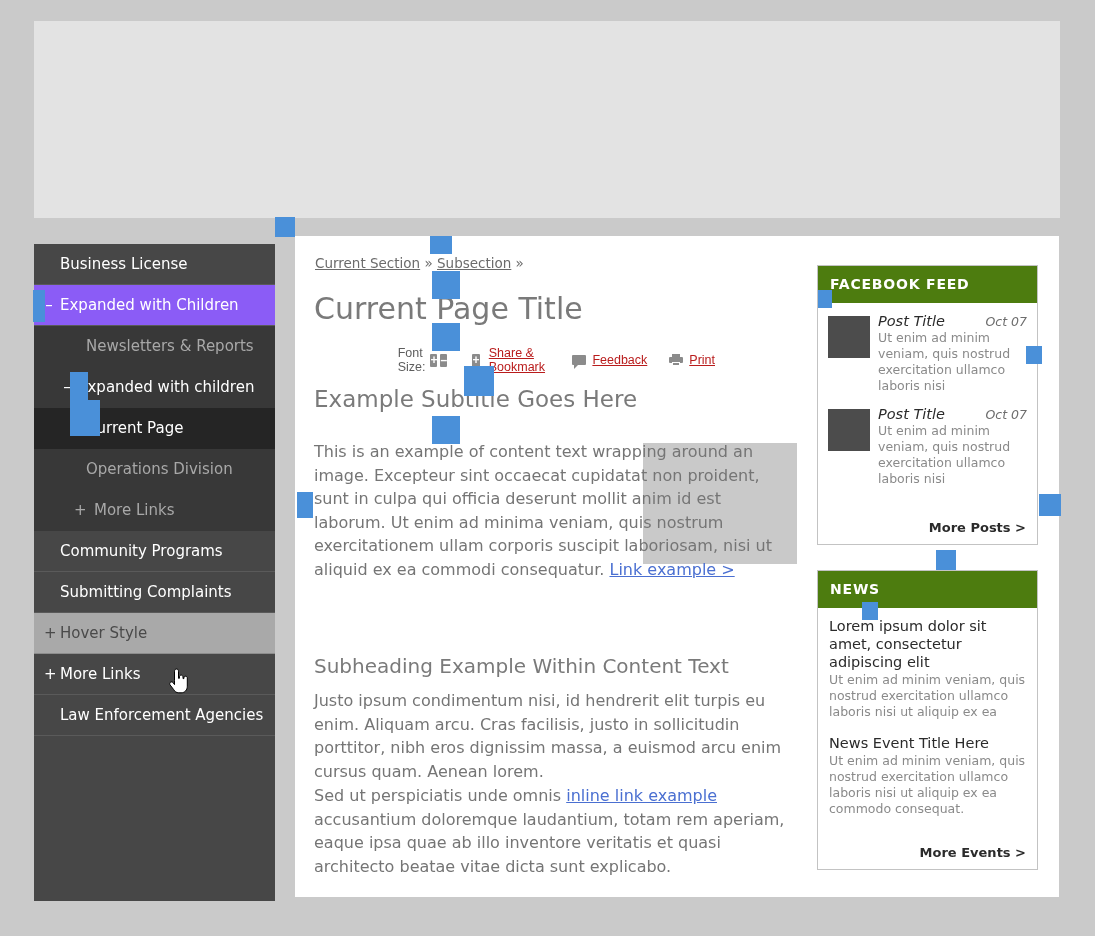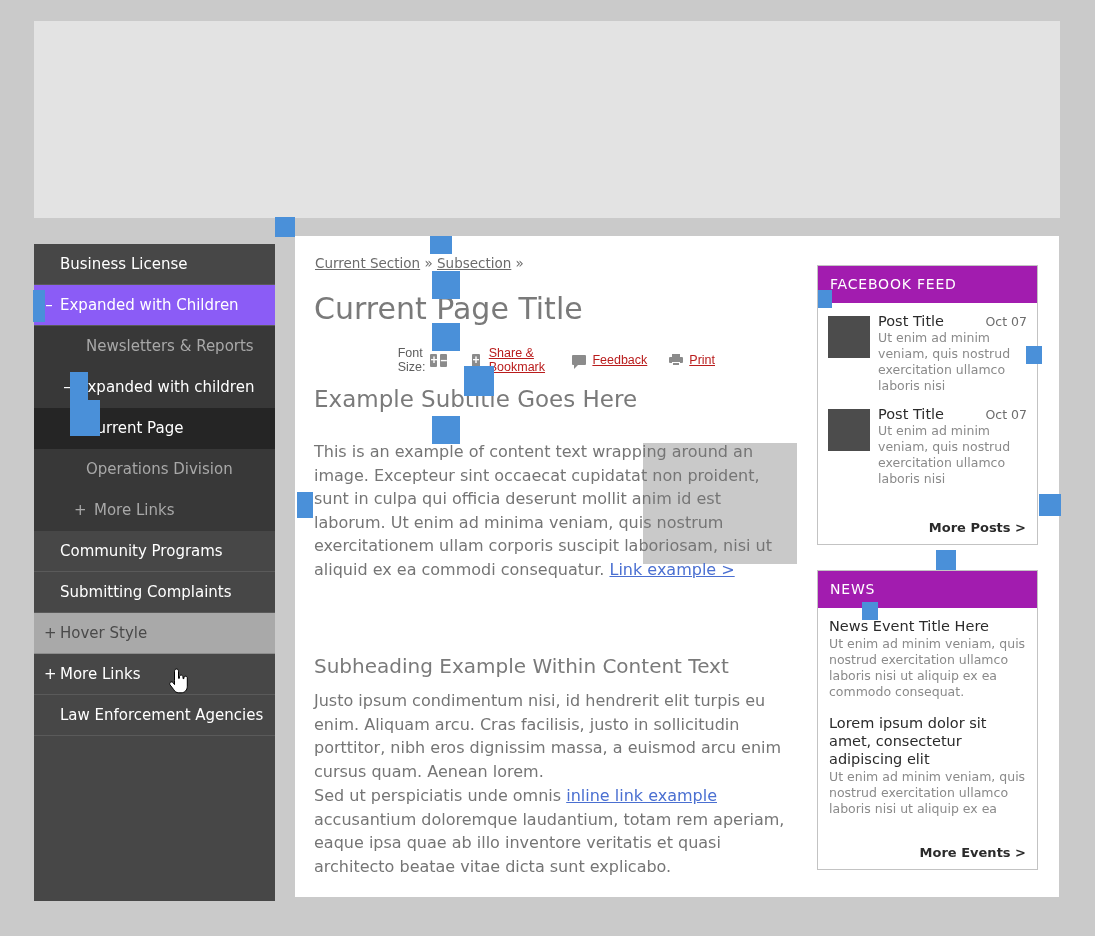--- a/index.html
+++ b/index.html
@@ -225,42 +225,42 @@
   .para.p3 { top: 548px; }
 
   
   .widget {
     position: absolute;
     background: #ffffff;
     border: 1px solid #c3c3c3;
     box-sizing: border-box;
   }
   .widget-header {
-    background: #a21caf;
+    background: #4d7c0f;
     color: #ffffff;
     font-size: 14px;
-    font-weight: normal;
+    font-weight: bold;
     letter-spacing: 0.8px;
     padding: 10px 12px;
     height: 37px;
     box-sizing: border-box;
   }
   .fb-widget { left: 817px; top: 265px; width: 221px; height: 280px; }
   .news-widget { left: 817px; top: 570px; width: 221px; height: 300px; }
   .fb-body { padding: 10px 10px 0 10px; }
   .fb-post { display: flex; margin-bottom: 6px; }
   .fb-thumb {
     width: 42px; height: 42px;
     background: #4c4c4c;
     flex: 0 0 42px;
     margin-right: 8px;
     margin-top: 3px;
   }
   .fb-text { flex: 1; min-width: 0; }
-  .fb-row1 { display: flex; justify-content: space-between; align-items: baseline; }
+  .fb-row1 { display: flex; justify-content: space-between; align-items: baseline; font-style: italic; }
   .fb-title { font-size: 14.5px; color: #2b2b2b; font-weight: normal; }
   .fb-date { font-size: 12.5px; color: #6d6d6d; }
   .fb-desc {
     font-size: 12.5px;
     color: #8a8a8a;
     line-height: 16px;
     margin-top: 1px;
   }
   .fb-post .fb-desc { margin-left: -50px; padding-left: 50px; }
   .more-link {
@@ -422,26 +422,26 @@
         </div>
       </div>
     </div>
     <a href="#" class="more-link">More Posts &gt;</a>
   </div>
 
   <div class="widget news-widget">
     <div class="widget-header">NEWS</div>
     <div class="news-body">
       <div class="news-item">
+        <div class="news-title">Lorem ipsum dolor sit amet, consectetur adipiscing elit</div>
+        <div class="news-desc">Ut enim ad minim veniam, quis nostrud exercitation ullamco laboris nisi ut aliquip ex ea</div>
+      </div>
+      <div class="news-item">
         <div class="news-title">News Event Title Here</div>
         <div class="news-desc">Ut enim ad minim veniam, quis nostrud exercitation ullamco laboris nisi ut aliquip ex ea commodo consequat.</div>
-      </div>
-      <div class="news-item">
-        <div class="news-title">Lorem ipsum dolor sit amet, consectetur adipiscing elit</div>
-        <div class="news-desc">Ut enim ad minim veniam, quis nostrud exercitation ullamco laboris nisi ut aliquip ex ea</div>
       </div>
     </div>
     <a href="#" class="more-link">More Events &gt;</a>
   </div>
 
   <div id="marker-layer">
       <div class="marker" style="left: 275px; top: 217px; width: 20px; height: 20px; background: rgb(74, 144, 217);"></div>
       <div class="marker" style="left: 430px; top: 236px; width: 22px; height: 18px; background: rgb(74, 144, 217);"></div>
       <div class="marker" style="left: 432px; top: 271px; width: 28px; height: 28px; background: rgb(74, 144, 217);"></div>
       <div class="marker" style="left: 432px; top: 323px; width: 28px; height: 28px; background: rgb(74, 144, 217);"></div>

